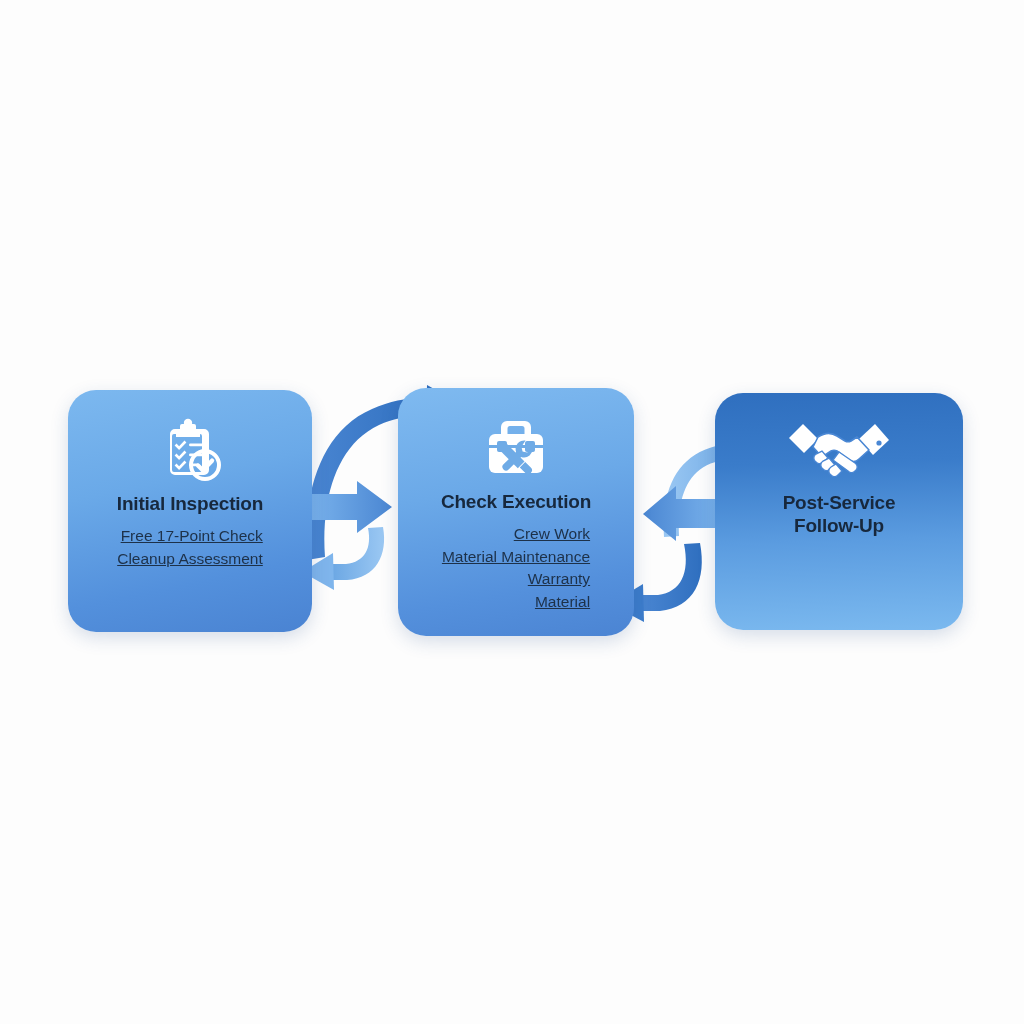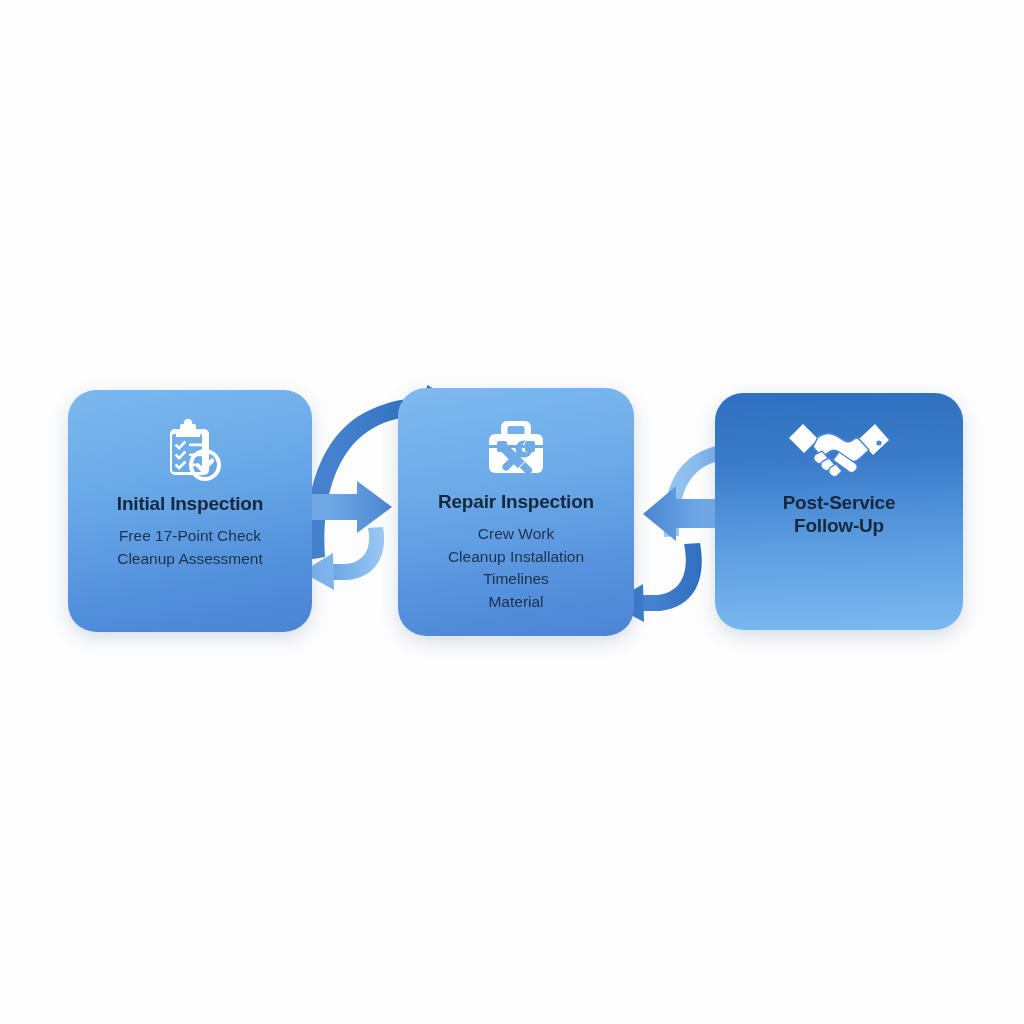--- a/index.html
+++ b/index.html
@@ -72,24 +72,25 @@
     color: #17283d;
     text-align: center;
     line-height: 1.22;
     margin-top: 6px;
     letter-spacing: -0.2px;
   }
   #stage-3 .stage-title { margin-top: 8px; }
 
   .stage-bullets {
     margin-top: 10px;
-    text-align: center;
+    text-align: right;
     color: #1d3149;
     font-size: 15.5px;
     line-height: 1.45;
+    text-decoration: underline;
   }
   #stage-2 .stage-bullets { }
   #stage-3 .stage-bullets { margin-top: 9px; }
 
   .stage-bullets div { white-space: nowrap; }
 
   .arrow-layer {
     position: absolute;
     left: 0;
     top: 0;
@@ -220,25 +221,25 @@
         <g fill="#6fabe6">
           <path d="M45.5 25.5 a8.6 8.6 0 0 0 -9.4 11.4 l-12.6 12.4 a3.6 3.6 0 0 0 5.1 5.1 l12.5 -12.5 a8.6 8.6 0 0 0 11.4 -9.6 l-5.3 5.3 l-4.6 -1.2 l-1.2 -4.6 z"></path>
         </g>
 
         <g fill="#6fabe6">
           <path d="M26.5 28.5 a3.2 3.2 0 0 0 -4.5 0 l-2.2 2.2 a3.2 3.2 0 0 0 0 4.5 l18 18 l6.7 -6.7 z"></path>
           <path d="M45.2 47 l5.6 5.6 a3.8 3.8 0 0 1 -5.4 5.4 l-5.6 -5.6 z"></path>
         </g>
       </svg>
     </div>
-    <div class="stage-title">Repair Inspection</div>
+    <div class="stage-title">Check Execution</div>
     <div class="stage-bullets">
       <div>Crew Work</div>
-      <div>Cleanup Installation</div>
-      <div>Timelines</div>
+      <div>Material Maintenance</div>
+      <div>Warranty</div>
       <div>Material</div>
     </div>
   </div>
 
   <div class="flow-stage" id="stage-3">
     <div class="stage-icon">
       <svg width="108" height="62" viewBox="0 0 108 62">
 
         <path d="M4 20 l14 -14 l15 15 l-14 14 z" fill="#ffffff"></path>
 

